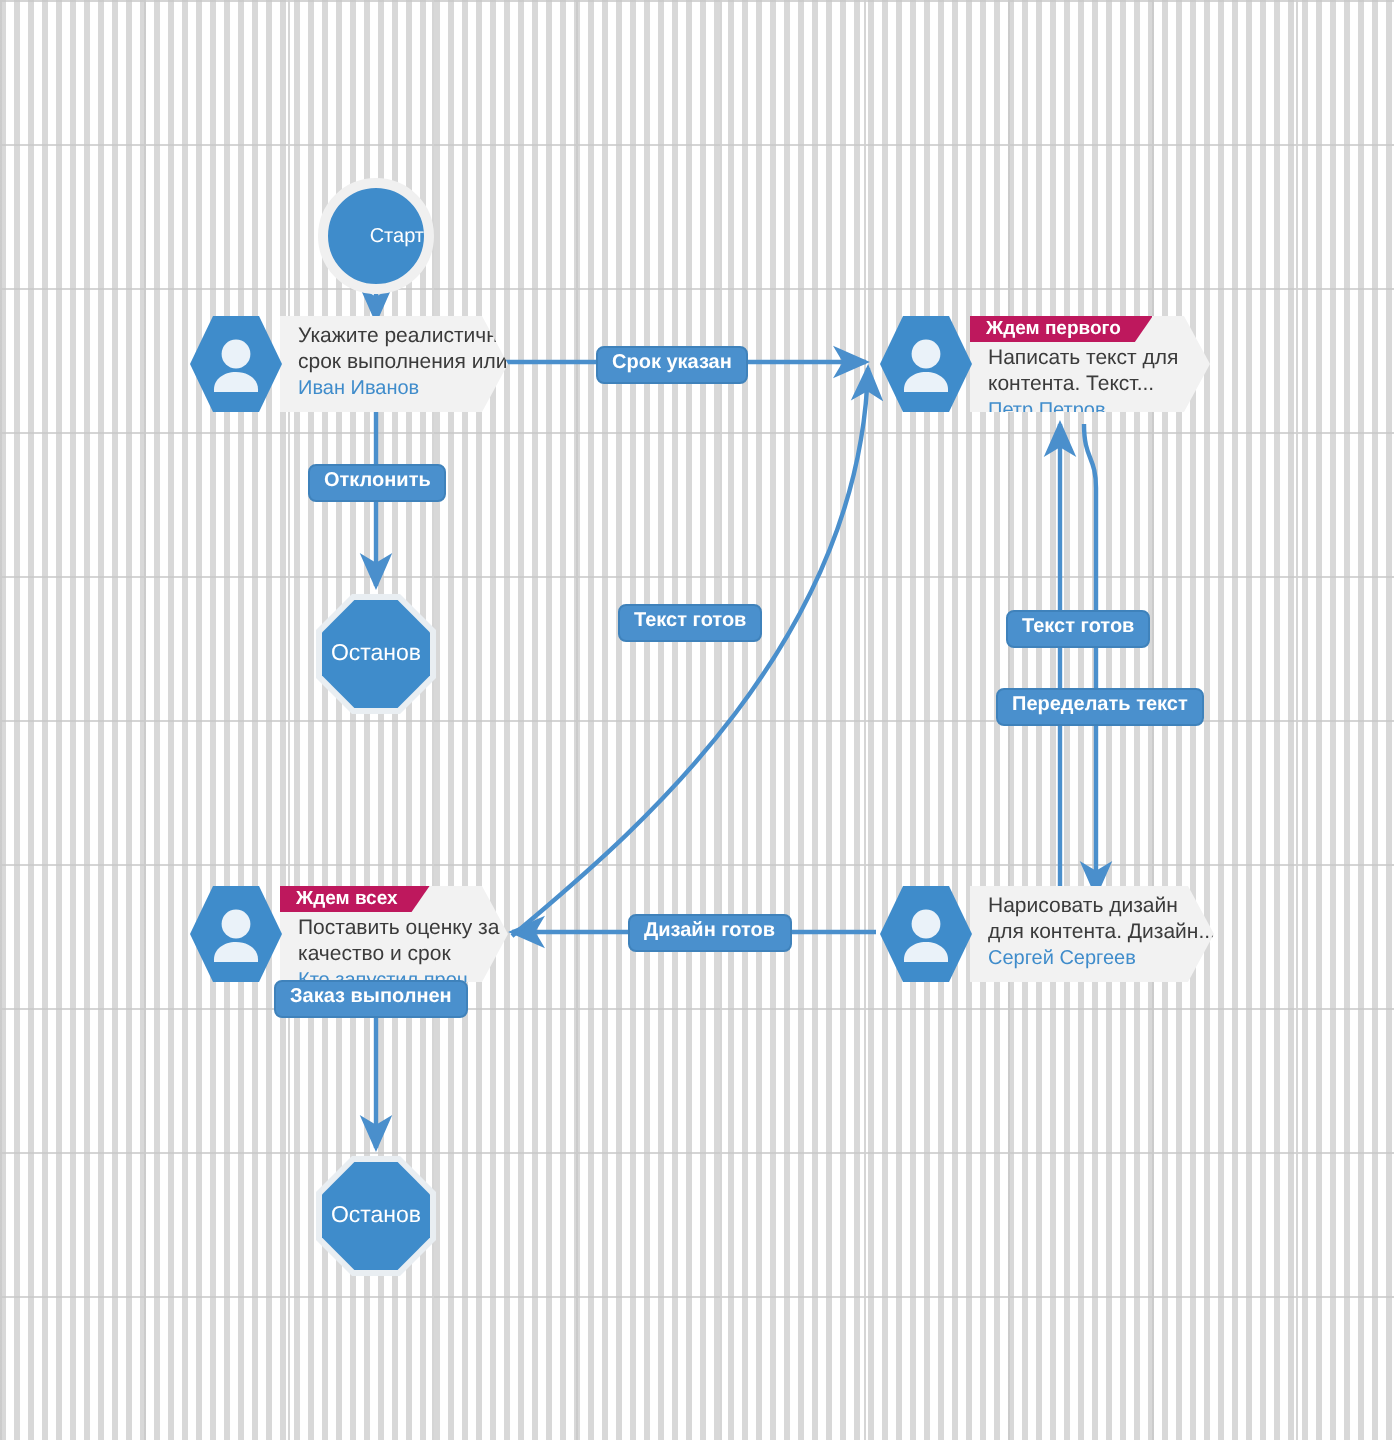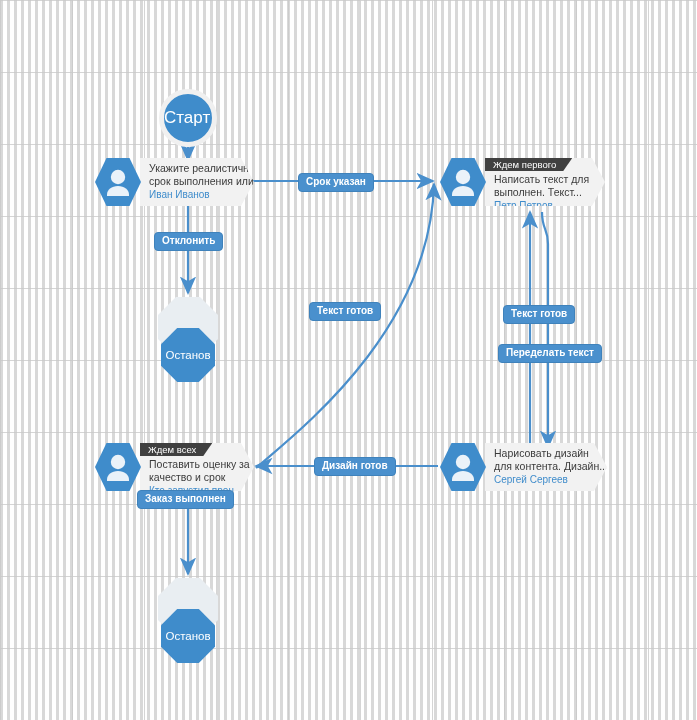--- a/index.html
+++ b/index.html
@@ -37,33 +37,33 @@
   }
   svg.edges{position:absolute;left:0;top:0;width:697px;height:720px;overflow:visible;}
 
   
   .start-node{
     position:absolute;
     width:58px;height:58px;border-radius:50%;
     background:#3f8ccb;
     border:5px solid #f0f0f0;
     box-sizing:border-box;
-    display:flex;align-items:center;justify-content:flex-start;
-    color:#ffffff;font-size:17px;
+    display:flex;align-items:center;justify-content:flex-end;
+    color:#ffffff;font-size:10px;
   }
   .stop-wrap{position:absolute;width:60px;height:60px;}
   .stop-halo{
     position:absolute;inset:0;background:#e9eef2;
     clip-path:polygon(30% 0,70% 0,100% 30%,100% 70%,70% 100%,30% 100%,0 70%,0 30%);
   }
   .stop-inner{
     position:absolute;left:3px;top:3px;width:54px;height:54px;background:#3f8ccb;
     clip-path:polygon(30% 0,70% 0,100% 30%,100% 70%,70% 100%,30% 100%,0 70%,0 30%);
     display:flex;align-items:center;justify-content:center;
-    color:#fff;font-size:11.5px;margin-top:28px;
+    color:#fff;font-size:11.5px;
   }
 
   
   .task{
     position:absolute;
     height:48px;
     display:flex;align-items:stretch;
   }
   .task .avatar{
     position:relative;
@@ -80,23 +80,23 @@
     position:relative;
     background:#f2f2f2;
     margin-left:-1px;
     padding:4px 20px 3px 9px;
     box-sizing:border-box;
     clip-path:polygon(0 0, calc(100% - 13px) 0, 100% 50%, calc(100% - 13px) 100%, 0 100%);
     min-width:0;
   }
   .task .banner{
     position:absolute;left:0;top:0;height:13px;
-    background:#404040;
+    background:#be185d;
     color:#ffffff;
-    font-size:9.5px;font-weight:normal;
+    font-size:9.5px;font-weight:bold;
     padding:0 16px 0 8px;
     line-height:13px;
     clip-path:polygon(0 0,100% 0,calc(100% - 9px) 100%,0 100%);
     white-space:nowrap;
     z-index:2;
   }
   .task.has-banner .panel{padding-top:15px;}
   .task .ttl{
     font-size:10.5px;color:#3b3b3b;line-height:12.5px;
     white-space:nowrap;
@@ -180,21 +180,21 @@
       <svg viewBox="0 0 46 48">
           <g fill="#eaf2f9">
         <circle cx="23" cy="19" r="7.2"></circle>
         <path d="M23 28c-6.4 0-11 3.8-11 8.6V38h22v-1.4C34 31.8 29.4 28 23 28z"></path>
       </g>
         </svg>
     </div>
     <div class="panel" style="width:120px;">
       <div class="banner">Ждем первого</div>
       <div class="ttl">Написать текст для</div>
-      <div class="ttl">выполнен. Текст...</div>
+      <div class="ttl">контента. Текст...</div>
       <div class="usr">Петр Петров</div>
     </div>
   </div>
 
   <div class="task has-banner" style="left:95px;top:443px;width:188px;">
     <div class="avatar">
       <div class="hex"></div>
       <svg viewBox="0 0 46 48">
           <g fill="#eaf2f9">
         <circle cx="23" cy="19" r="7.2"></circle>

